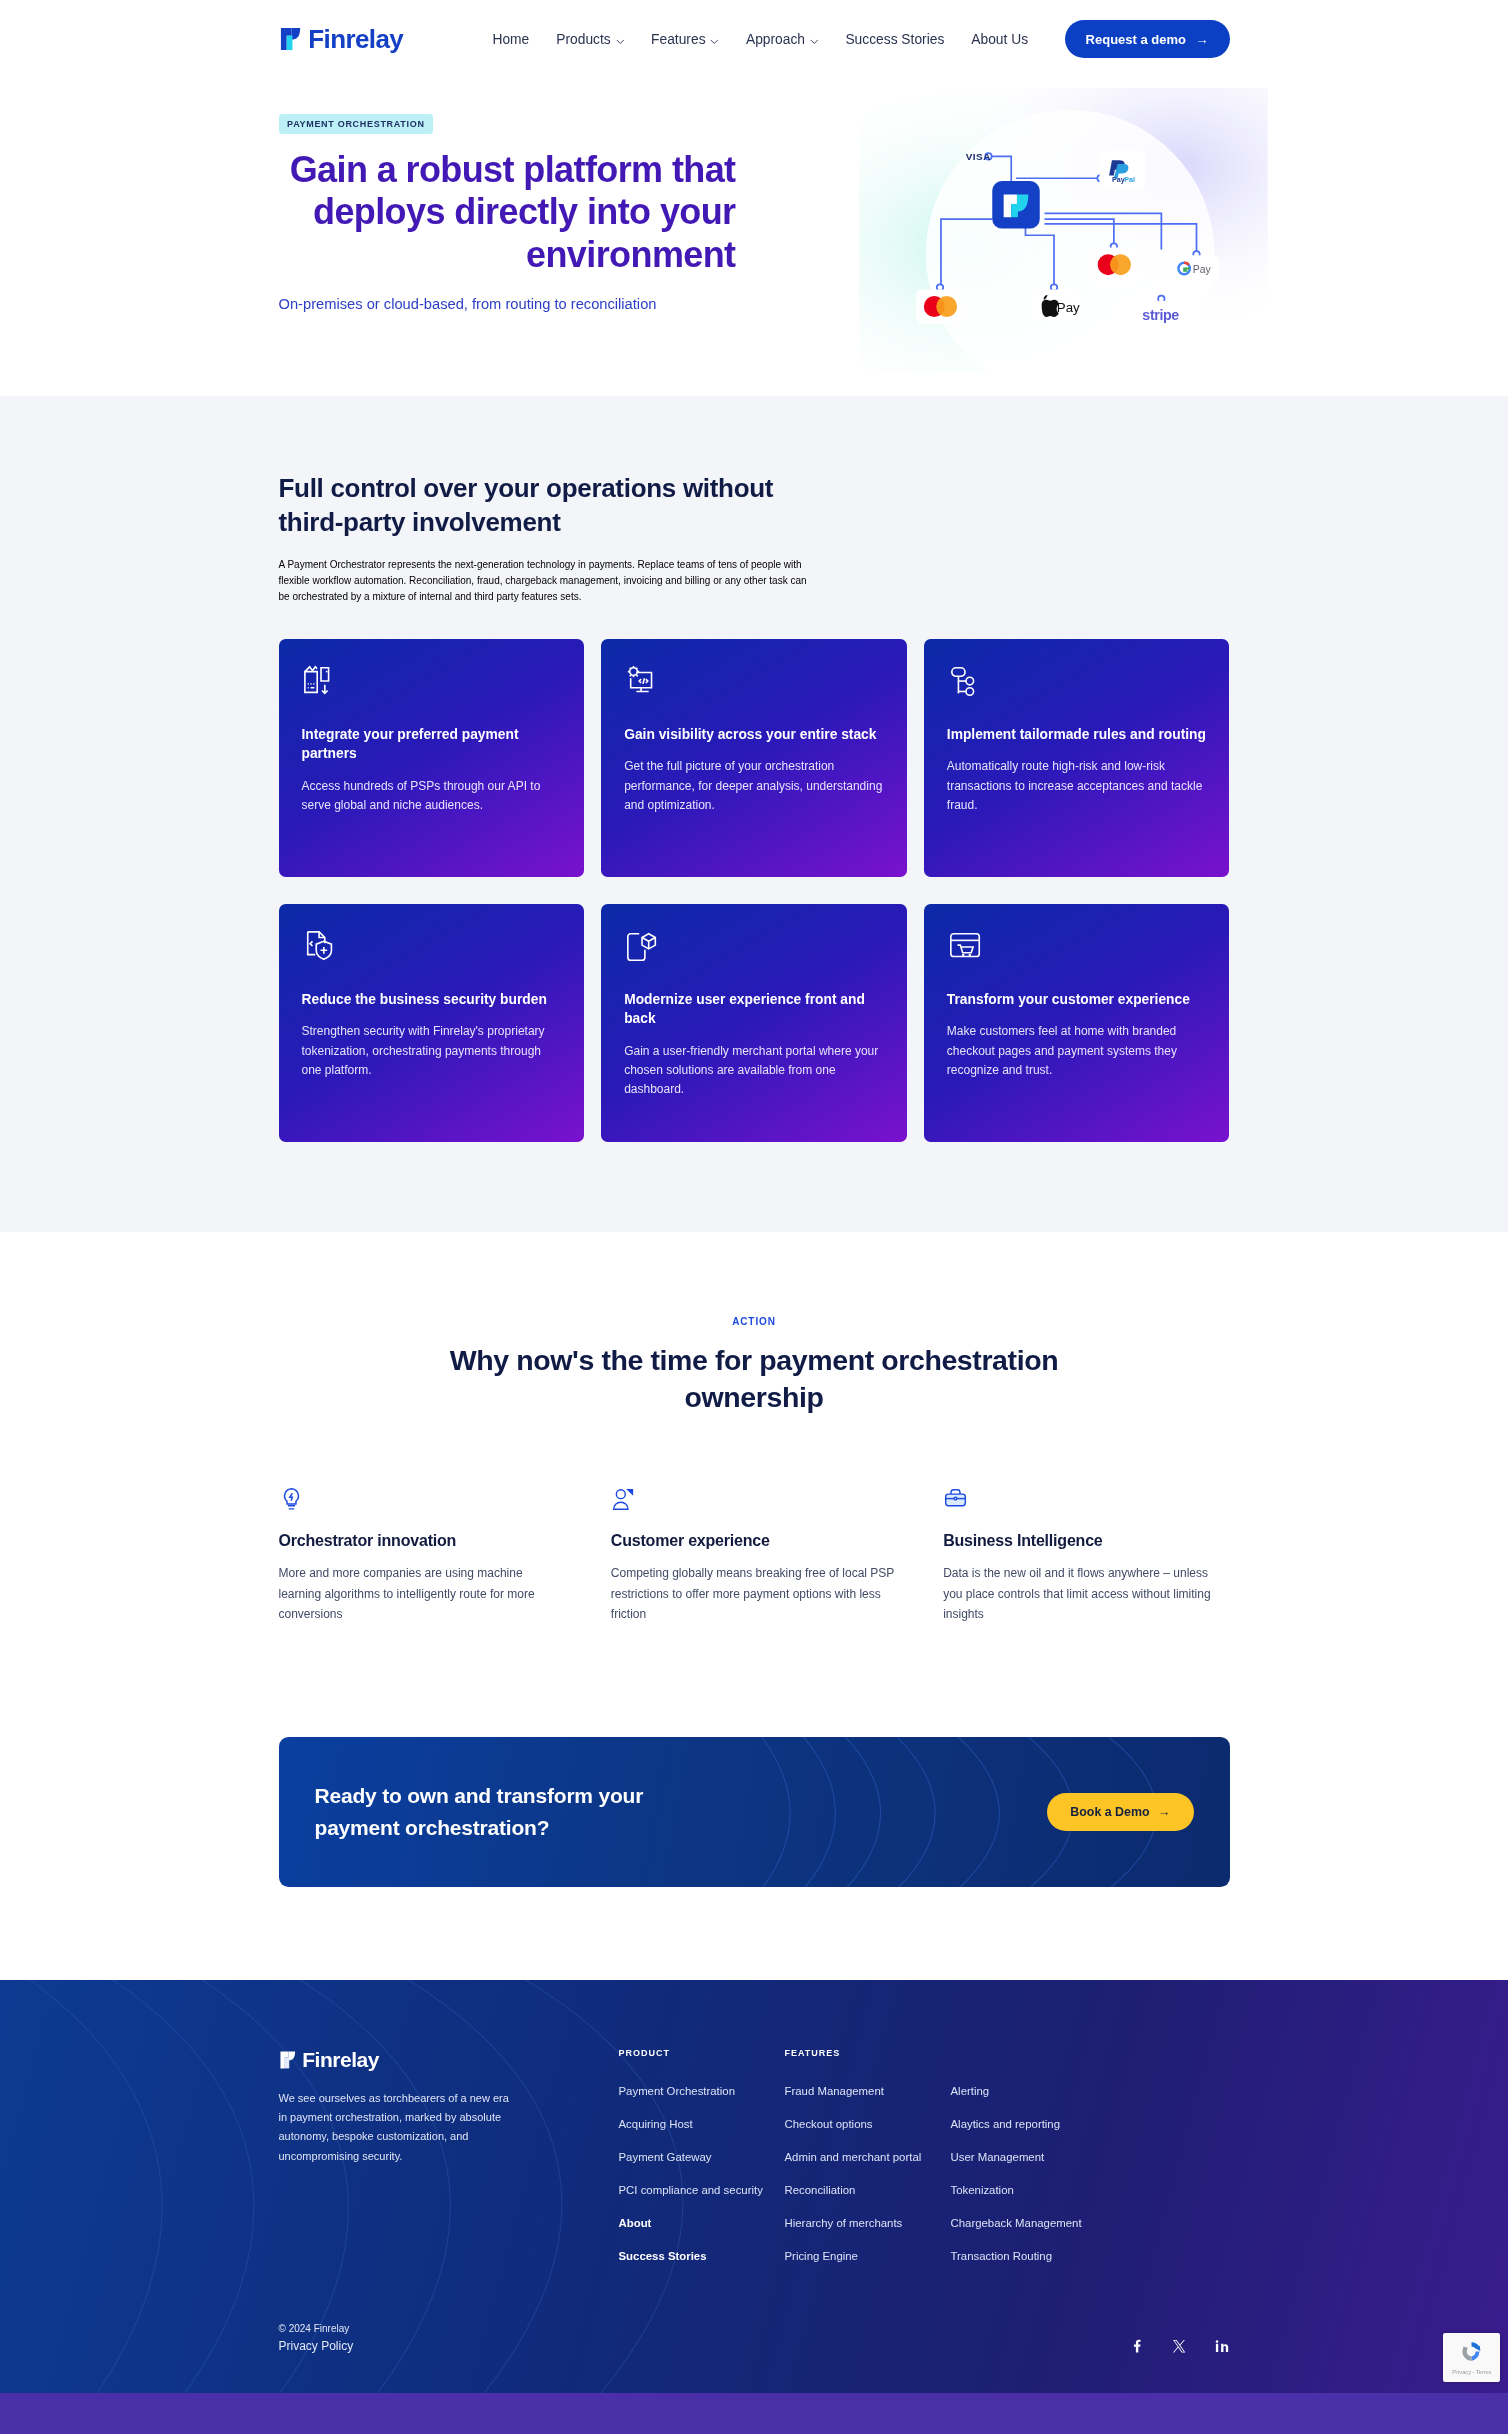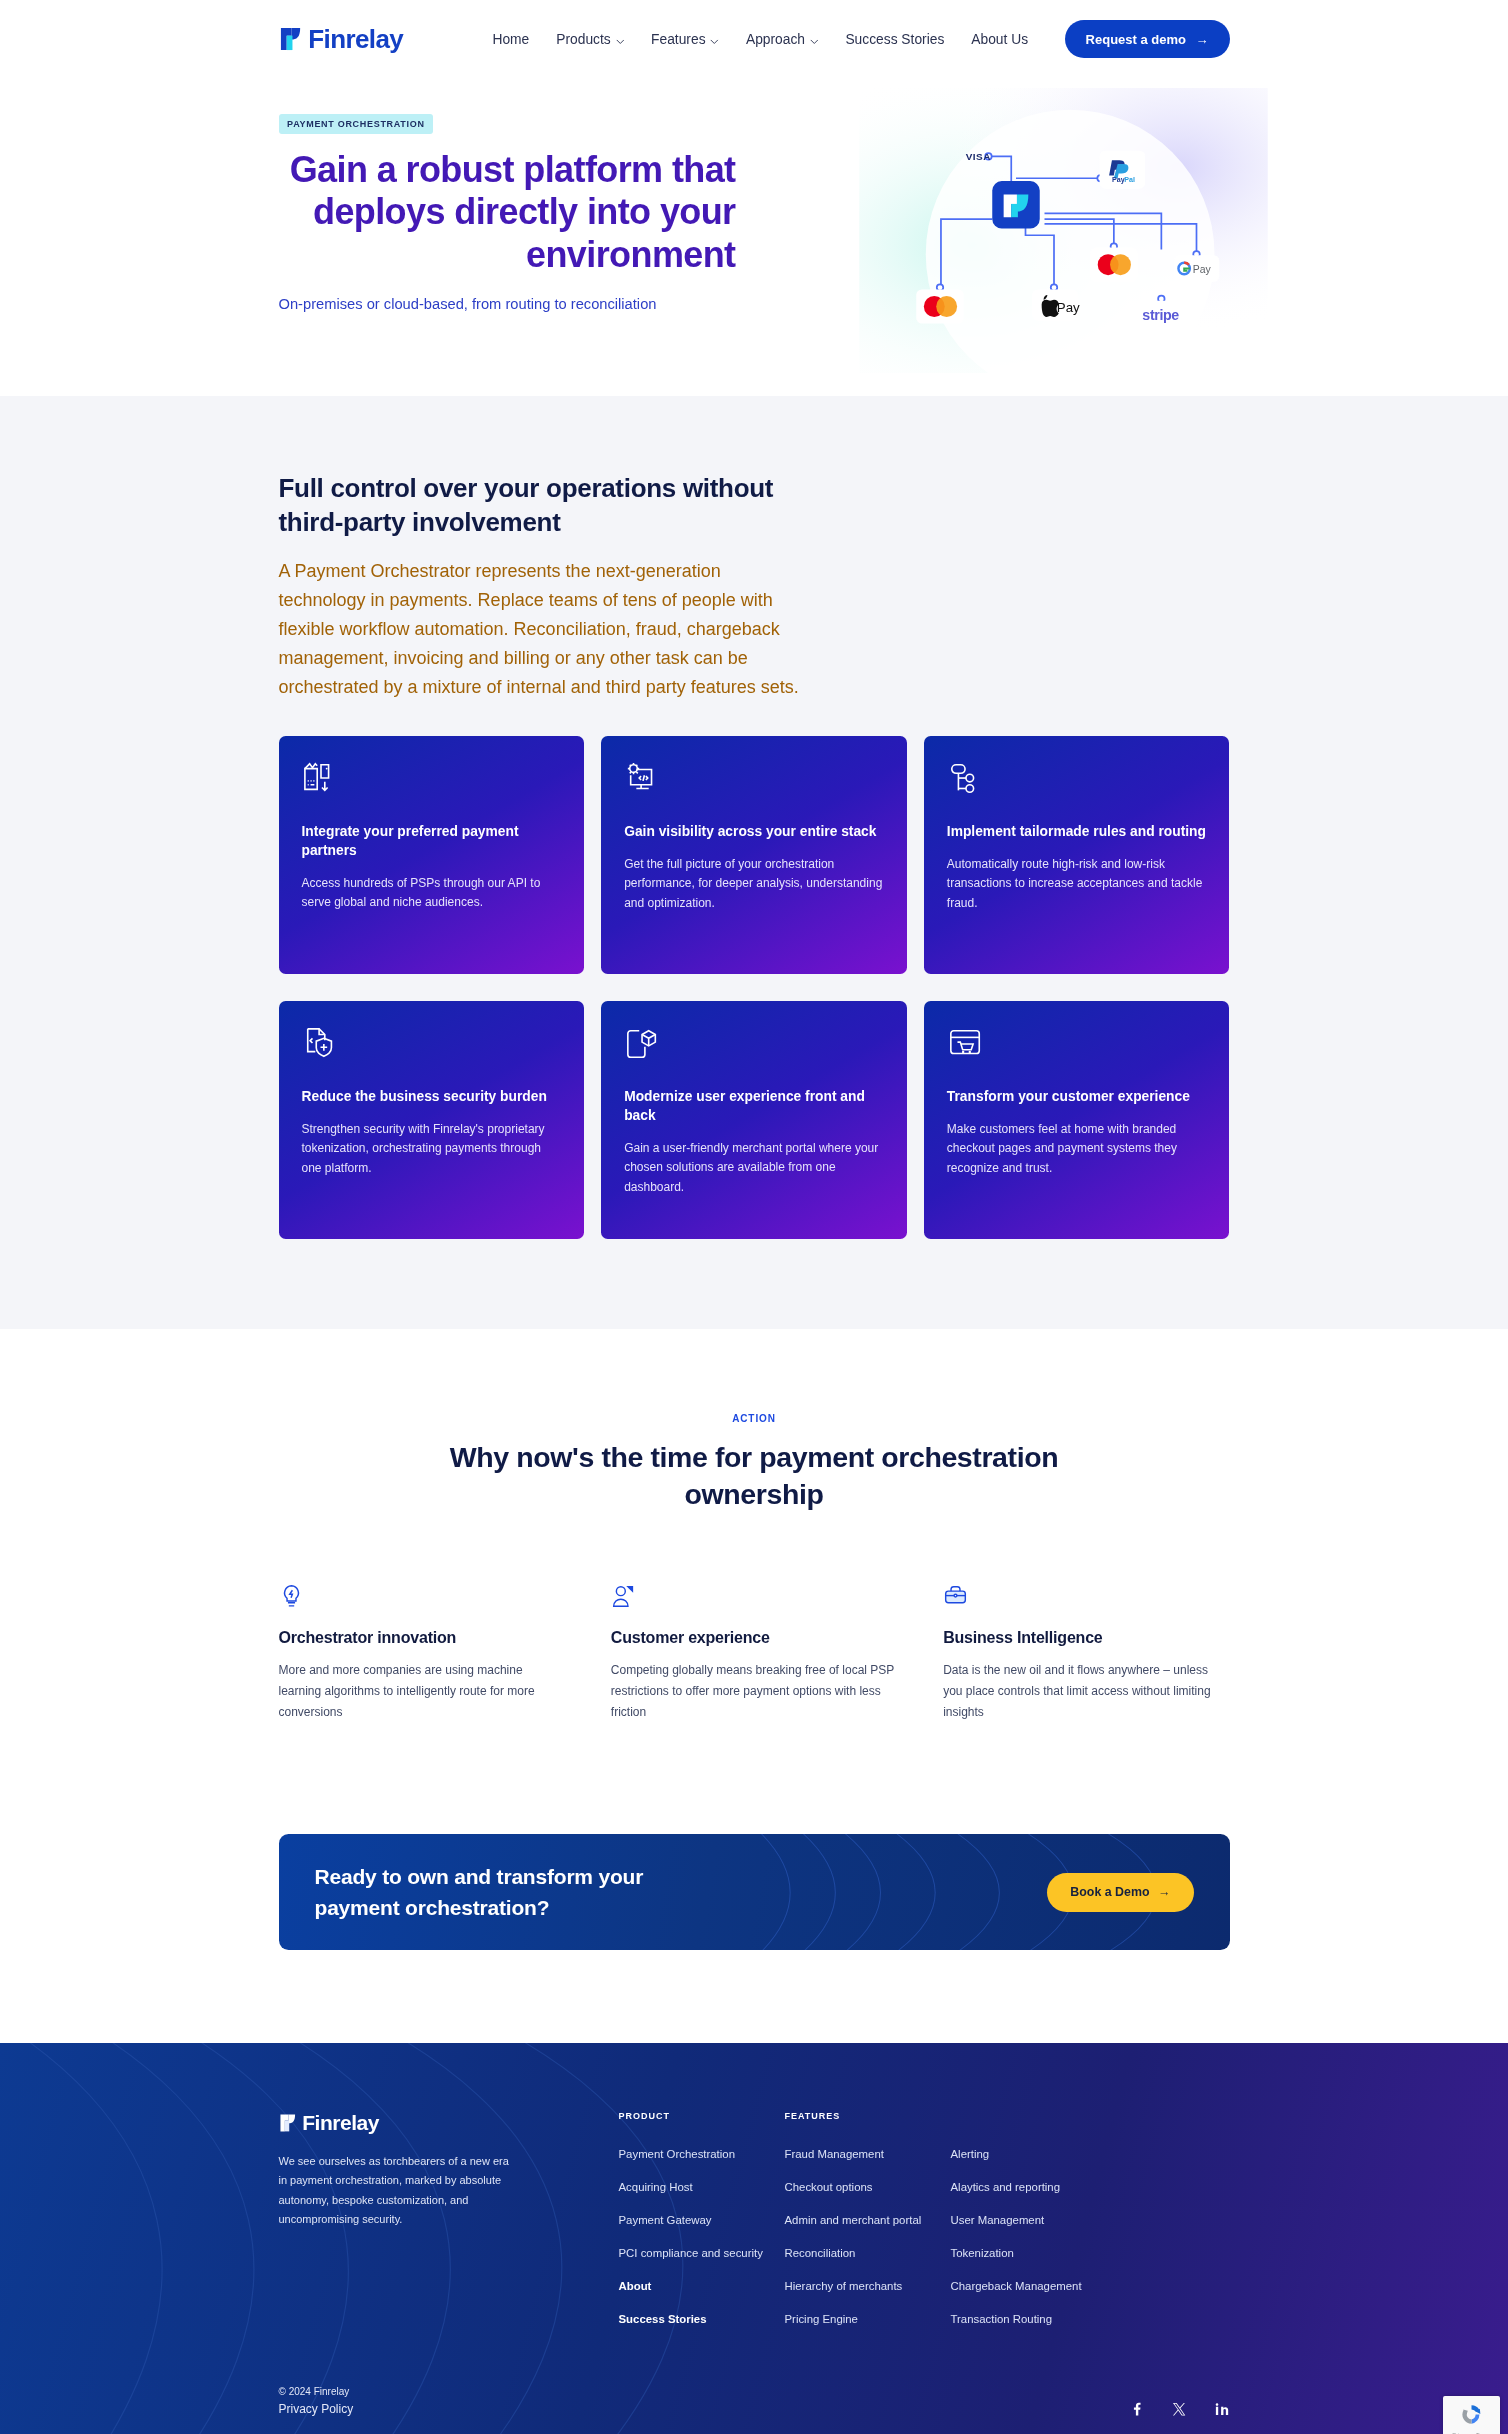--- a/index.html
+++ b/index.html
@@ -89,21 +89,21 @@
   }
 
   
   .section-grey { background: #f4f5f9; padding: 76px 0 90px; }
   .sec-title {
     font-size: 26px; line-height: 1.3; font-weight: 700;
     color: #101b46; letter-spacing: -0.3px; max-width: 495px;
   }
   .sec-body {
     margin-top: 17px; max-width: 533px;
-    font-size: 18px; line-height: 1.62; color: #a16207;
+    font-size: 10px; line-height: 1.62; color: #000000;
   }
   .card-grid {
     margin-top: 34px;
     display: grid;
     grid-template-columns: repeat(3, 1fr);
     gap: 27px 17px;
   }
   .card {
     border-radius: 6.7px;
     padding: 25px 23px 32px;
@@ -140,21 +140,21 @@
     font-size: 16px; font-weight: 600; color: #111a3f;
     margin-bottom: 13.3px; letter-spacing: -0.2px;
   }
   .tc-text { font-size: 12px; line-height: 1.72; color: #414a66; }
 
   
   .cta-zone { background: #fff; padding: 112px 0 93px; }
   .cta-banner {
     position: relative; overflow: hidden;
     border-radius: 9.5px;
-    height: 116px;
+    height: 150px;
     background: linear-gradient(100deg, #0a3fa0 0%, #0d3582 45%, #0c2a6e 100%);
     display: flex; align-items: center;
     padding: 0 36px;
   }
   .cta-banner svg.rings { position: absolute; inset: 0; width: 100%; height: 100%; }
   .cta-text {
     position: relative;
     font-size: 21px; line-height: 1.5; font-weight: 700; color: #fff;
     max-width: 399px; letter-spacing: -0.2px;
   }

